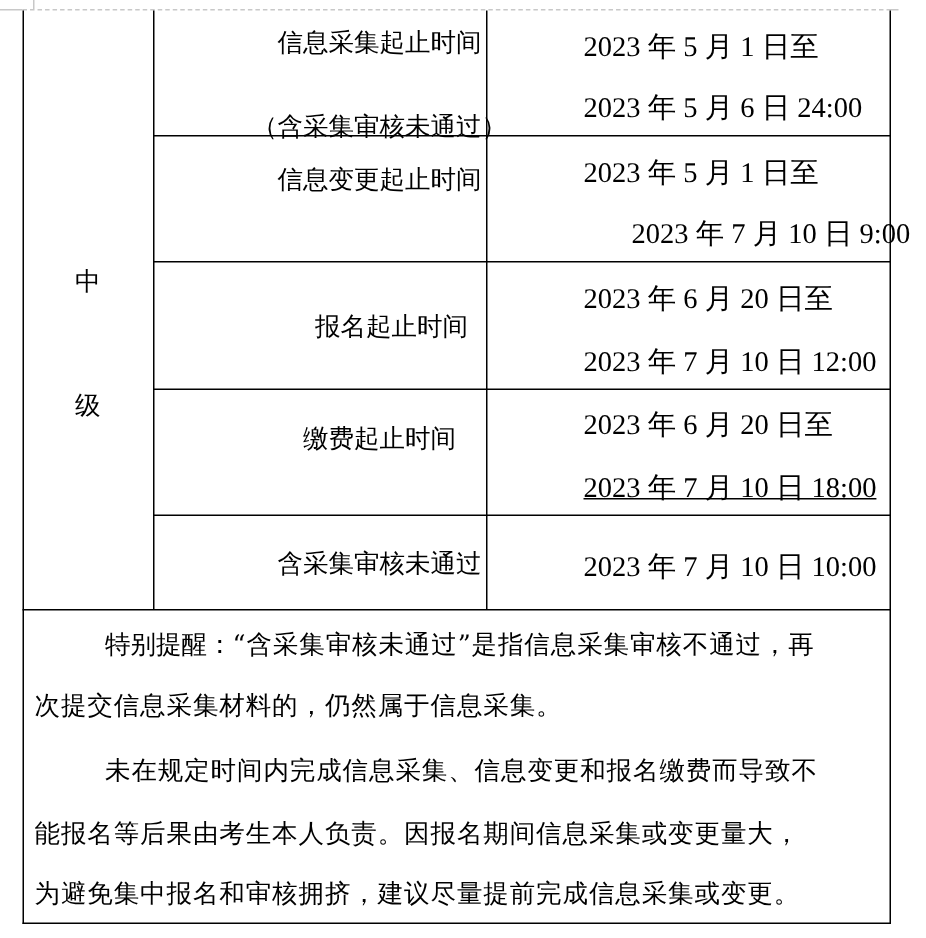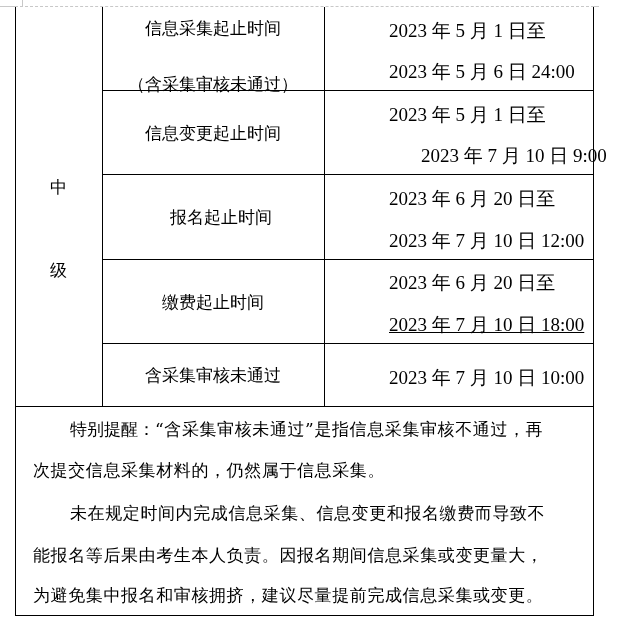--- a/index.html
+++ b/index.html
@@ -7,26 +7,26 @@
            font-family:"DejaVu Sans", sans-serif; color:#000; }
     .dash-top { position:absolute; left:15px; top:6px; width:579px; height:0;
                 border-top:1px dashed #c8c8c8; }
     .corner-mark-v { position:absolute; left:22px; top:0; width:0; height:6px; border-left:1px solid #c8c8c8; }
     .corner-mark-h { position:absolute; left:0; top:6px; width:15px; height:0; border-top:1px solid #c8c8c8; }
     .right-mark { position:absolute; left:594px; top:6px; width:5px; height:0; border-top:1px solid #c8c8c8; }
     .tablebox { position:absolute; left:15px; top:7px; width:579px; height:399px;
                 border-left:1.5px solid #000; border-right:1.5px solid #000; box-sizing:border-box; }
     .vline { position:absolute; width:0; border-left:1.5px solid #000; }
     .hline { position:absolute; height:0; border-top:1.5px solid #000; }
-    .cell-text { position:absolute; font-size:17px; white-space:nowrap; text-align:center; }
+    .cell-text { position:absolute; font-size:17px; white-space:nowrap; text-align:center;padding-left:40px; }
     .date-text { position:absolute; font-family:"Liberation Serif", serif; font-size:19px; white-space:nowrap; }
     .level { position:absolute; left:15px; width:87px; text-align:center; font-size:17px; }
     .note { position:absolute; left:15px; top:406px; width:579px; height:210px;
             border:1.5px solid #000; border-top:none; box-sizing:border-box; }
-    .note-line { position:absolute; left:33px; font-size:17px; white-space:nowrap; font-family:"DejaVu Serif", serif; letter-spacing:0.6px; }
+    .note-line { position:absolute; left:23px; font-size:17px; white-space:nowrap; font-family:"DejaVu Serif", serif; letter-spacing:0.6px; }
     .bold { font-weight:normal; font-family:"DejaVu Sans", sans-serif; letter-spacing:0; }
   </style>
 </head>
 <body>
 
 <div>
   <div class="corner-mark-v"></div>
   <div class="corner-mark-h"></div>
   <div class="right-mark"></div>
 </div>
@@ -45,29 +45,29 @@
   <div class="hline" style="left:15px; top:406px; width:579px;"></div>
 
   <div class="level" style="top:176px;">中</div>
   <div class="level" style="top:259px;">级</div>
 
   <div class="cell-text" style="left:102px; width:222px; top:17px;">信息采集起止时间</div>
   <div class="cell-text" style="left:102px; width:222px; top:58px;margin-top:15px;">（含采集审核未通过）</div>
   <div class="date-text" style="left:389px; top:18px;">2023 年 5 月 1 日至</div>
   <div class="date-text" style="left:389px; top:59px;">2023 年 5 月 6 日 24:00</div>
 
-  <div class="cell-text" style="left:102px; width:222px; top:122px;">信息变更起止时间</div>
+  <div class="cell-text" style="left:102px; width:222px; top:108px;">信息变更起止时间</div>
   <div class="date-text" style="left:389px; top:102px;">2023 年 5 月 1 日至</div>
   <div class="date-text" style="left:389px; top:143px;margin-left:32px;">2023 年 7 月 10 日 9:00</div>
 
   <div class="cell-text" style="left:110px; width:222px; top:206px;">报名起止时间</div>
   <div class="date-text" style="left:389px; top:186px;">2023 年 6 月 20 日至</div>
   <div class="date-text" style="left:389px; top:228px;">2023 年 7 月 10 日 12:00</div>
 
-  <div class="cell-text" style="left:102px; width:222px; top:291px;">缴费起止时间</div>
+  <div class="cell-text" style="left:102px; width:222px; top:281px;">缴费起止时间</div>
   <div class="date-text" style="left:389px; top:270px;">2023 年 6 月 20 日至</div>
   <div class="date-text" style="left:389px; top:312px;text-decoration:underline;">2023 年 7 月 10 日 18:00</div>
 
   <div class="cell-text" style="left:102px; width:222px; top:364px;">含采集审核未通过</div>
   <div class="date-text" style="left:389px; top:365px;">2023 年 7 月 10 日 10:00</div>
 </div>
 
 <div class="note">
 </div>
 <div class="note-line" style="left:70px; top:418px;">

